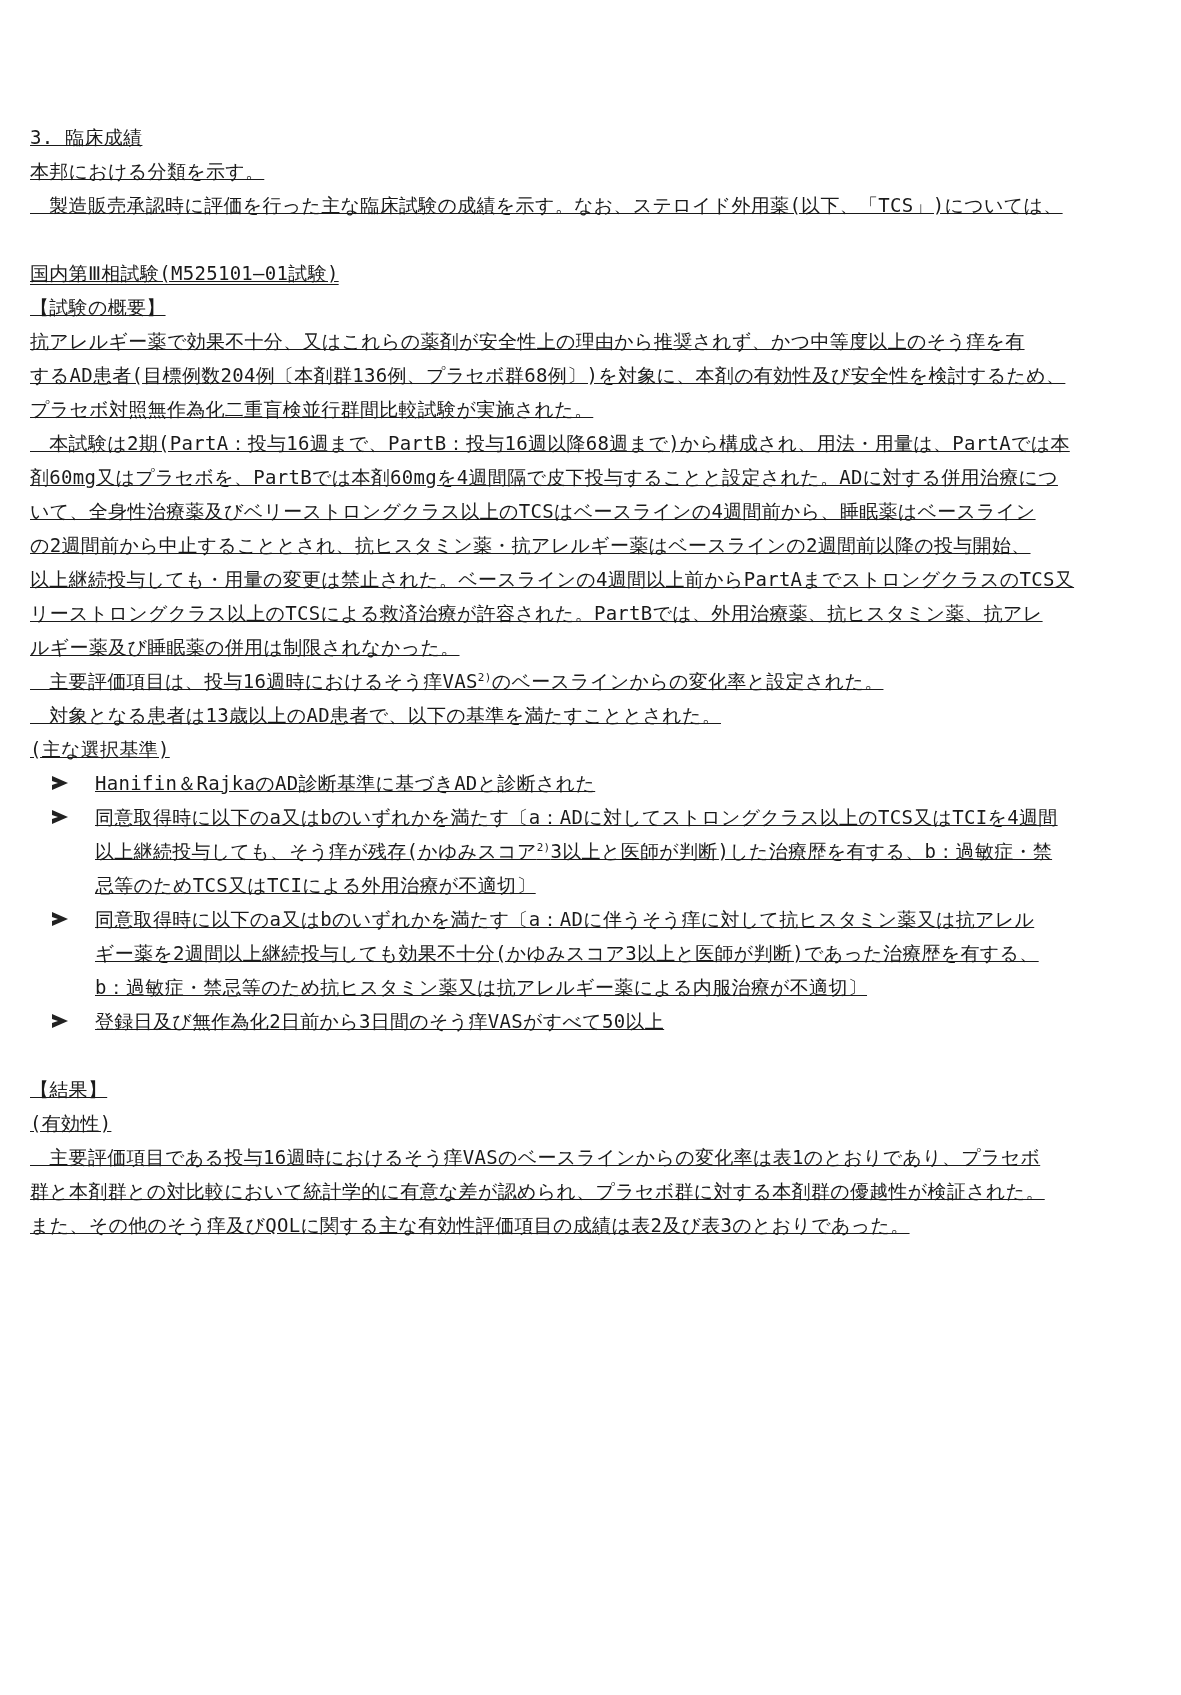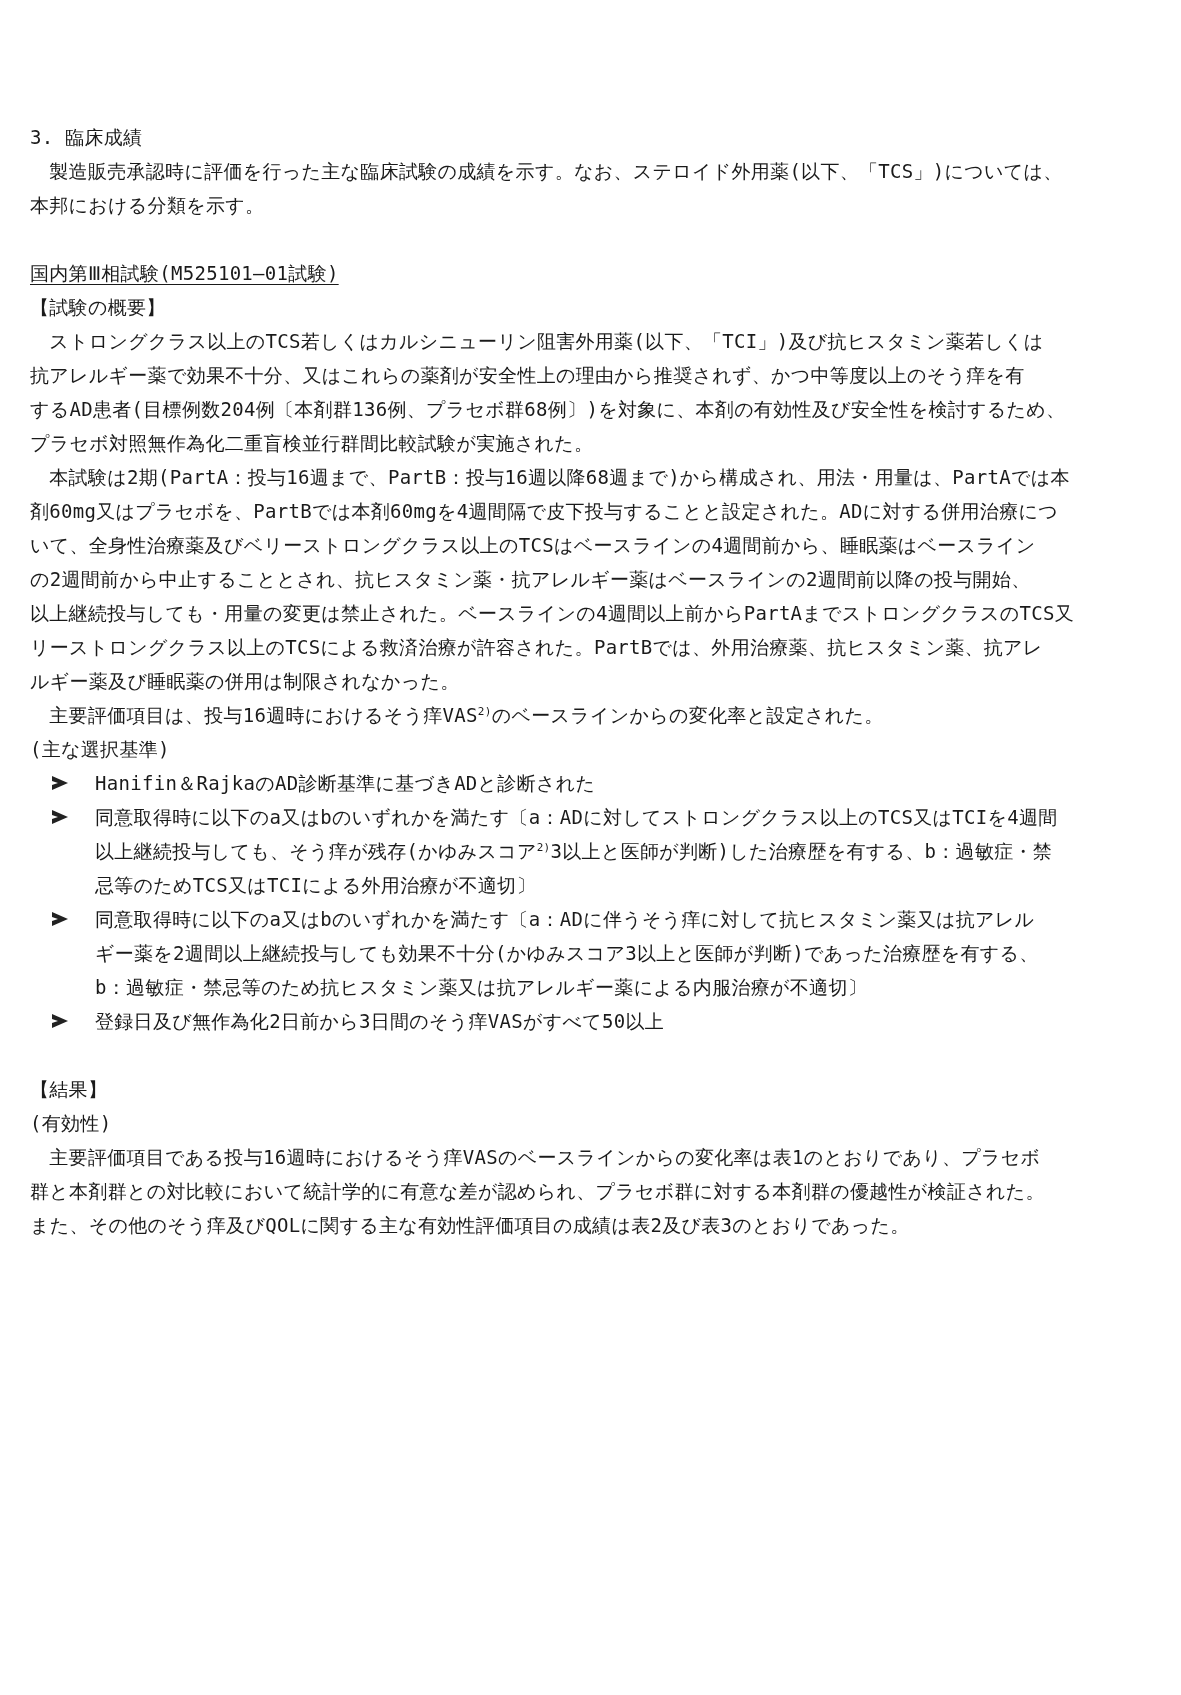--- a/index.html
+++ b/index.html
@@ -2,21 +2,21 @@
 <html><head>
 <meta charset="utf-8">
 <style>
   html, body { margin: 0; padding: 0; background: #ffffff; }
   body {
     width: 1181px; height: 1695px; position: relative; overflow: hidden;
     font-family: "DejaVu Sans Mono", "Liberation Mono", monospace;
     color: #1a1a1a; font-size: 19px;
   }
   .page { position: absolute; left: 30px; top: 120px; width: 1125px; }
-  .line { height: 34px; line-height: 34px; white-space: nowrap; letter-spacing: 0.3px; }
+  .line { height: 34px; line-height: 34px; white-space: nowrap; letter-spacing: 0.3px; text-decoration: underline; }
   .heading-u { text-decoration: underline; text-underline-offset: 4px; }
   .gap { height: 34px; }
   .bullet-row { position: relative; padding-left: 65px; }
   .bullet-row .arrow {
     position: absolute; left: 22px; top: 10px; width: 0; height: 0;
     border-top: 7px solid transparent; border-bottom: 7px solid transparent;
     border-left: 16px solid #222;
   }
   .bullet-row .arrow::after {
     content: ""; position: absolute; left: -16px; top: -2px;
@@ -25,42 +25,42 @@
   }
   .cont { padding-left: 65px; }
   sup { font-size: 11px; vertical-align: 7px; line-height: 0; }
 </style>
 </head>
 <body>
 
 <div class="page">
 
   <div class="line">3. 臨床成績</div>
+  <div class="line">本邦における分類を示す。</div>
   <div class="line">　製造販売承認時に評価を行った主な臨床試験の成績を示す。なお、ステロイド外用薬(以下、「TCS」)については、</div>
-  <div class="line">本邦における分類を示す。</div>
 
   <div class="gap"></div>
 
   <div class="line"><span class="heading-u">国内第Ⅲ相試験(M525101―01試験)</span></div>
   <div class="line">【試験の概要】</div>
 
-  <div class="line">　ストロングクラス以上のTCS若しくはカルシニューリン阻害外用薬(以下、「TCI」)及び抗ヒスタミン薬若しくは</div>
   <div class="line">抗アレルギー薬で効果不十分、又はこれらの薬剤が安全性上の理由から推奨されず、かつ中等度以上のそう痒を有</div>
   <div class="line">するAD患者(目標例数204例〔本剤群136例、プラセボ群68例〕)を対象に、本剤の有効性及び安全性を検討するため、</div>
   <div class="line">プラセボ対照無作為化二重盲検並行群間比較試験が実施された。</div>
 
   <div class="line">　本試験は2期(PartA：投与16週まで、PartB：投与16週以降68週まで)から構成され、用法・用量は、PartAでは本</div>
   <div class="line">剤60mg又はプラセボを、PartBでは本剤60mgを4週間隔で皮下投与することと設定された。ADに対する併用治療につ</div>
   <div class="line">いて、全身性治療薬及びベリーストロングクラス以上のTCSはベースラインの4週間前から、睡眠薬はベースライン</div>
   <div class="line">の2週間前から中止することとされ、抗ヒスタミン薬・抗アレルギー薬はベースラインの2週間前以降の投与開始、</div>
   <div class="line">以上継続投与しても・用量の変更は禁止された。ベースラインの4週間以上前からPartAまでストロングクラスのTCS又</div>
   <div class="line">リーストロングクラス以上のTCSによる救済治療が許容された。PartBでは、外用治療薬、抗ヒスタミン薬、抗アレ</div>
   <div class="line">ルギー薬及び睡眠薬の併用は制限されなかった。</div>
 
   <div class="line"><span>　主要評価項目は、投与16週時におけるそう痒VAS</span><sup>2)</sup><span>のベースラインからの変化率と設定された。</span></div>
+  <div class="line">　対象となる患者は13歳以上のAD患者で、以下の基準を満たすこととされた。</div>
   <div class="line">(主な選択基準)</div>
 
   <div class="line bullet-row">
     <span class="arrow"></span>
     <span>Hanifin＆RajkaのAD診断基準に基づきADと診断された</span>
   </div>
 
   <div class="line bullet-row">
     <span class="arrow"></span>
     <span>同意取得時に以下のa又はbのいずれかを満たす〔a：ADに対してストロングクラス以上のTCS又はTCIを4週間</span>

